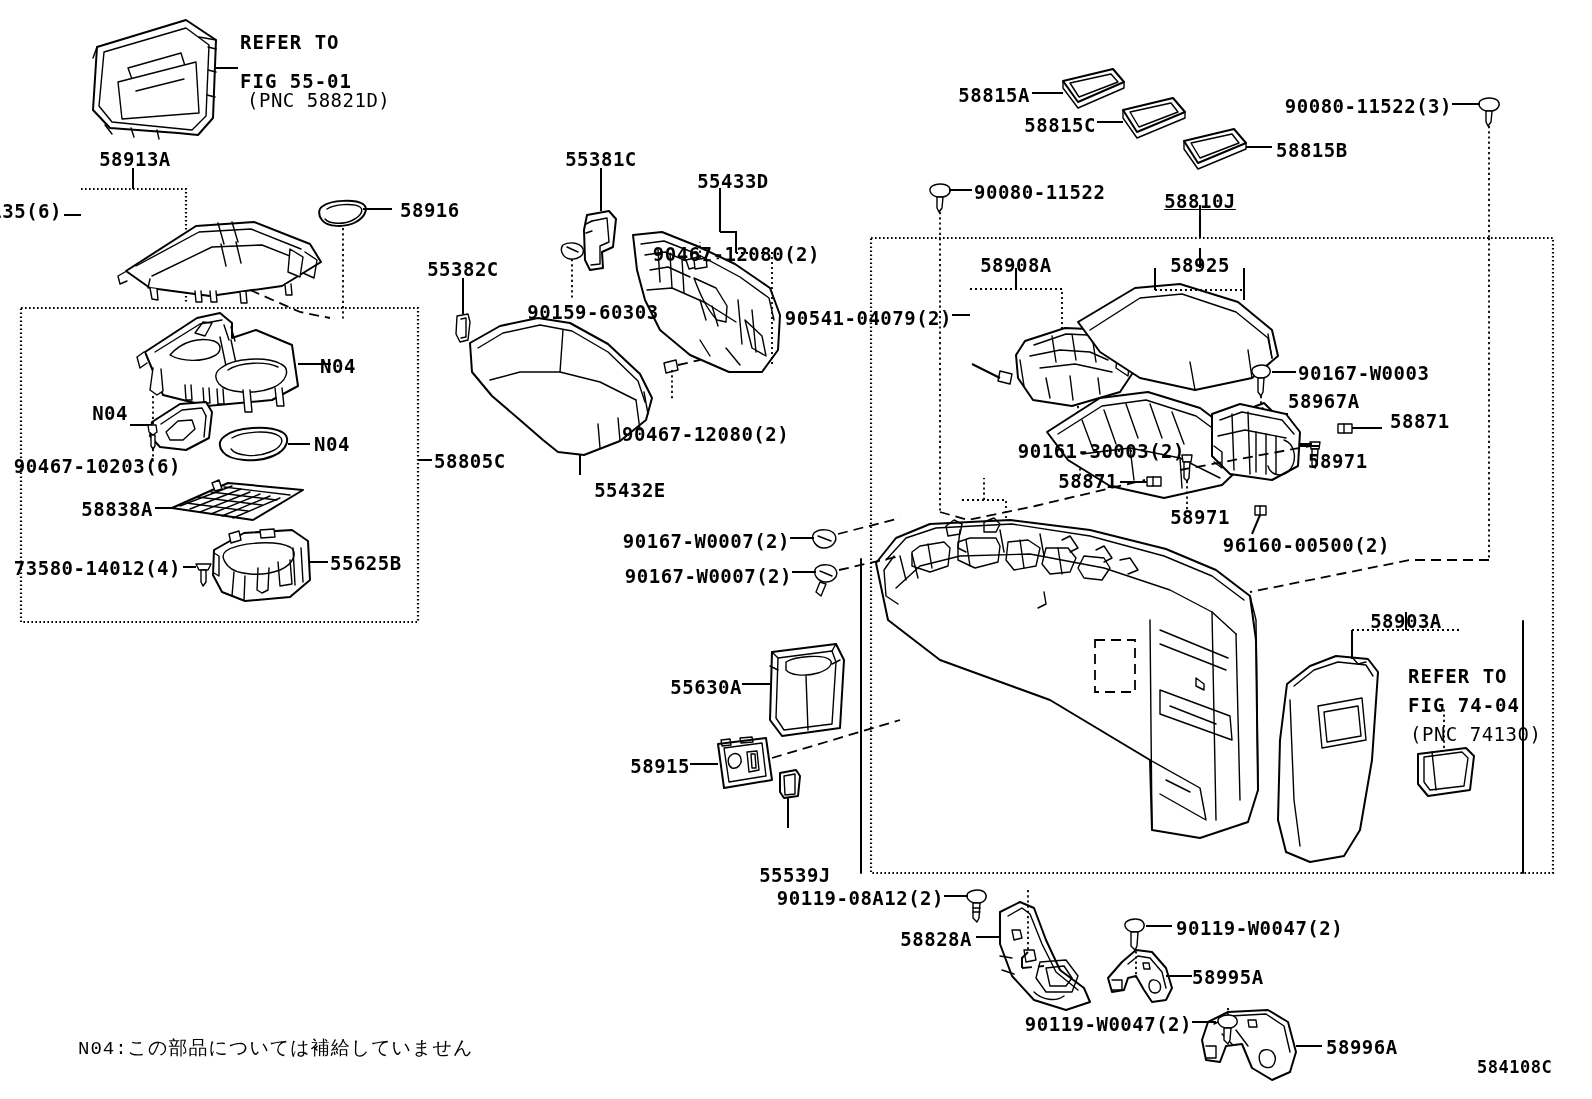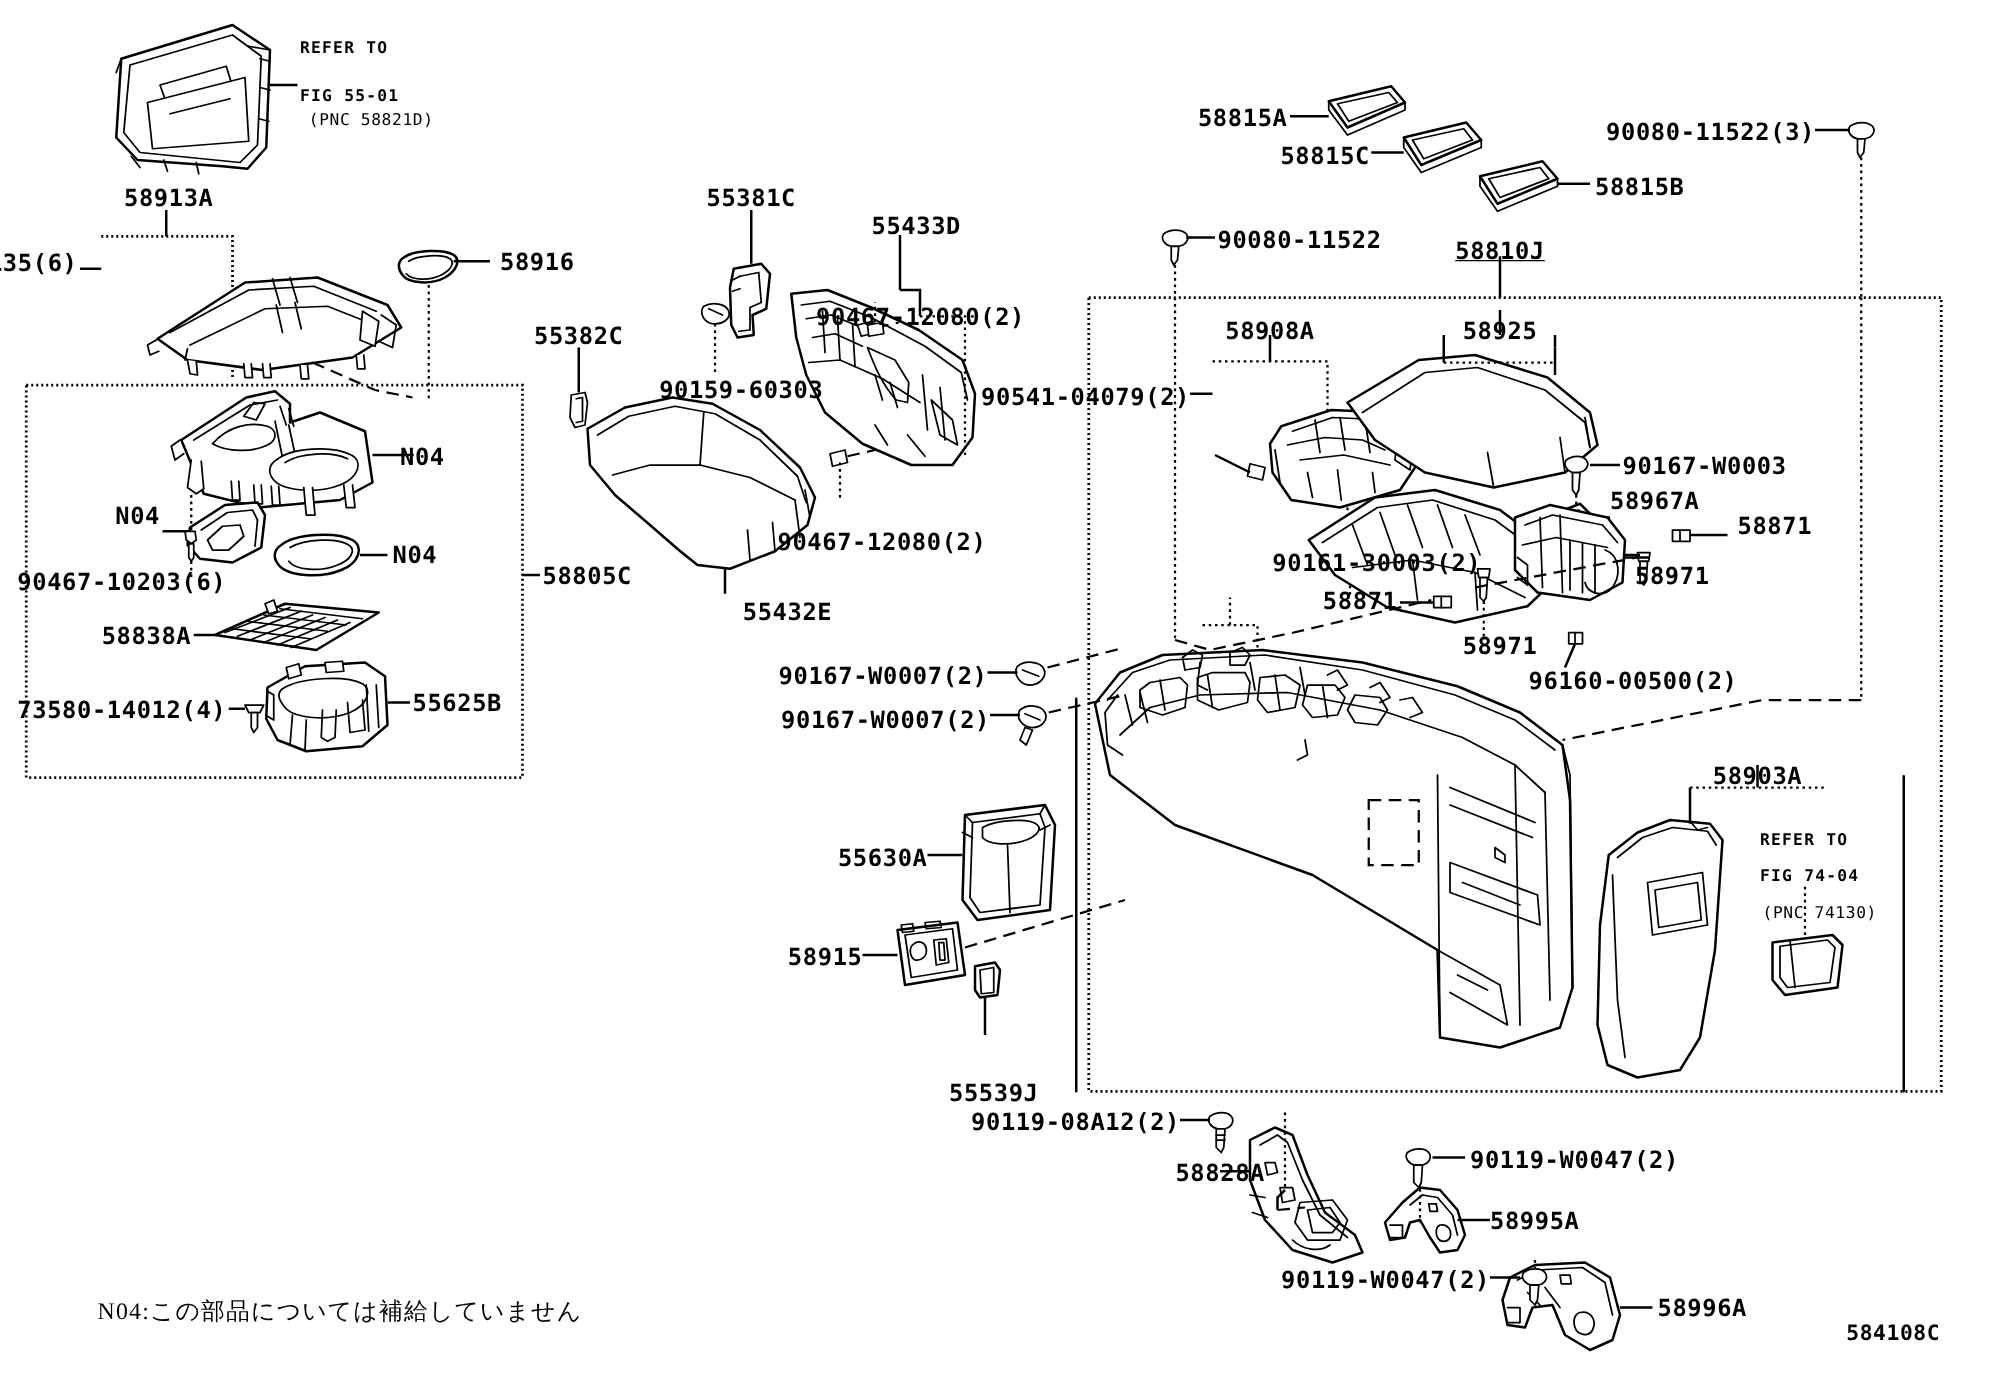--- a/index.html
+++ b/index.html
@@ -25,29 +25,29 @@
     position: absolute;
     font-family: "DejaVu Sans Mono", "Liberation Mono", monospace;
     font-size: 19px;
     font-weight: bold;
     color: #000000;
     white-space: nowrap;
     letter-spacing: 0.5px;
     line-height: 1.25;
   }
   .lbl.refer {
-    font-size: 13px;
+    font-size: 19px;
     letter-spacing: 1px;
   }
   .lbl.pnc {
     font-weight: normal;
     letter-spacing: 0.5px;
   }
   .lbl.jp {
-    font-family: Liberation Serif, serif;
+    font-family: Liberation Mono, monospace;
     font-weight: normal;
     font-size: 19px;
     letter-spacing: 1px;
   }
   .lbl.figcode {
     font-weight: bold;
     font-size: 17px;
     letter-spacing: 0.5px;
   }
   .lbl.right { transform: translateX(-100%); }
@@ -606,21 +606,21 @@
   <div class="lbl right" style="left:742px; top:676px;">55630A</div>
   <div class="lbl right" style="left:690px; top:755px;">58915</div>
   <div class="lbl center" style="left:795px; top:823px;margin-top:41px;">55539J</div>
 
   <div class="lbl center" style="left:1406px; top:610px;">58903A</div>
   <div class="lbl refer" style="left:1408px; top:665px;">REFER TO</div>
   <div class="lbl refer" style="left:1408px; top:694px;">FIG 74-04</div>
   <div class="lbl refer pnc" style="left:1410px; top:723px;">(PNC 74130)</div>
 
   <div class="lbl right" style="left:944px; top:887px;">90119-08A12(2)</div>
-  <div class="lbl right" style="left:1012px; top:928px;text-align:right;">58828A</div>
+  <div class="lbl right" style="left:972px; top:928px;text-align:right;">58828A</div>
   <div class="lbl" style="left:1176px; top:917px;">90119-W0047(2)</div>
   <div class="lbl" style="left:1192px; top:966px;">58995A</div>
   <div class="lbl right" style="left:1192px; top:1013px;">90119-W0047(2)</div>
   <div class="lbl" style="left:1326px; top:1036px;">58996A</div>
 
   <div class="lbl jp" style="left:78px; top:1038px;">N04:この部品については補給していません</div>
   <div class="lbl figcode" style="left:1477px; top:1057px;">584108C</div>
 
 </div>
 

